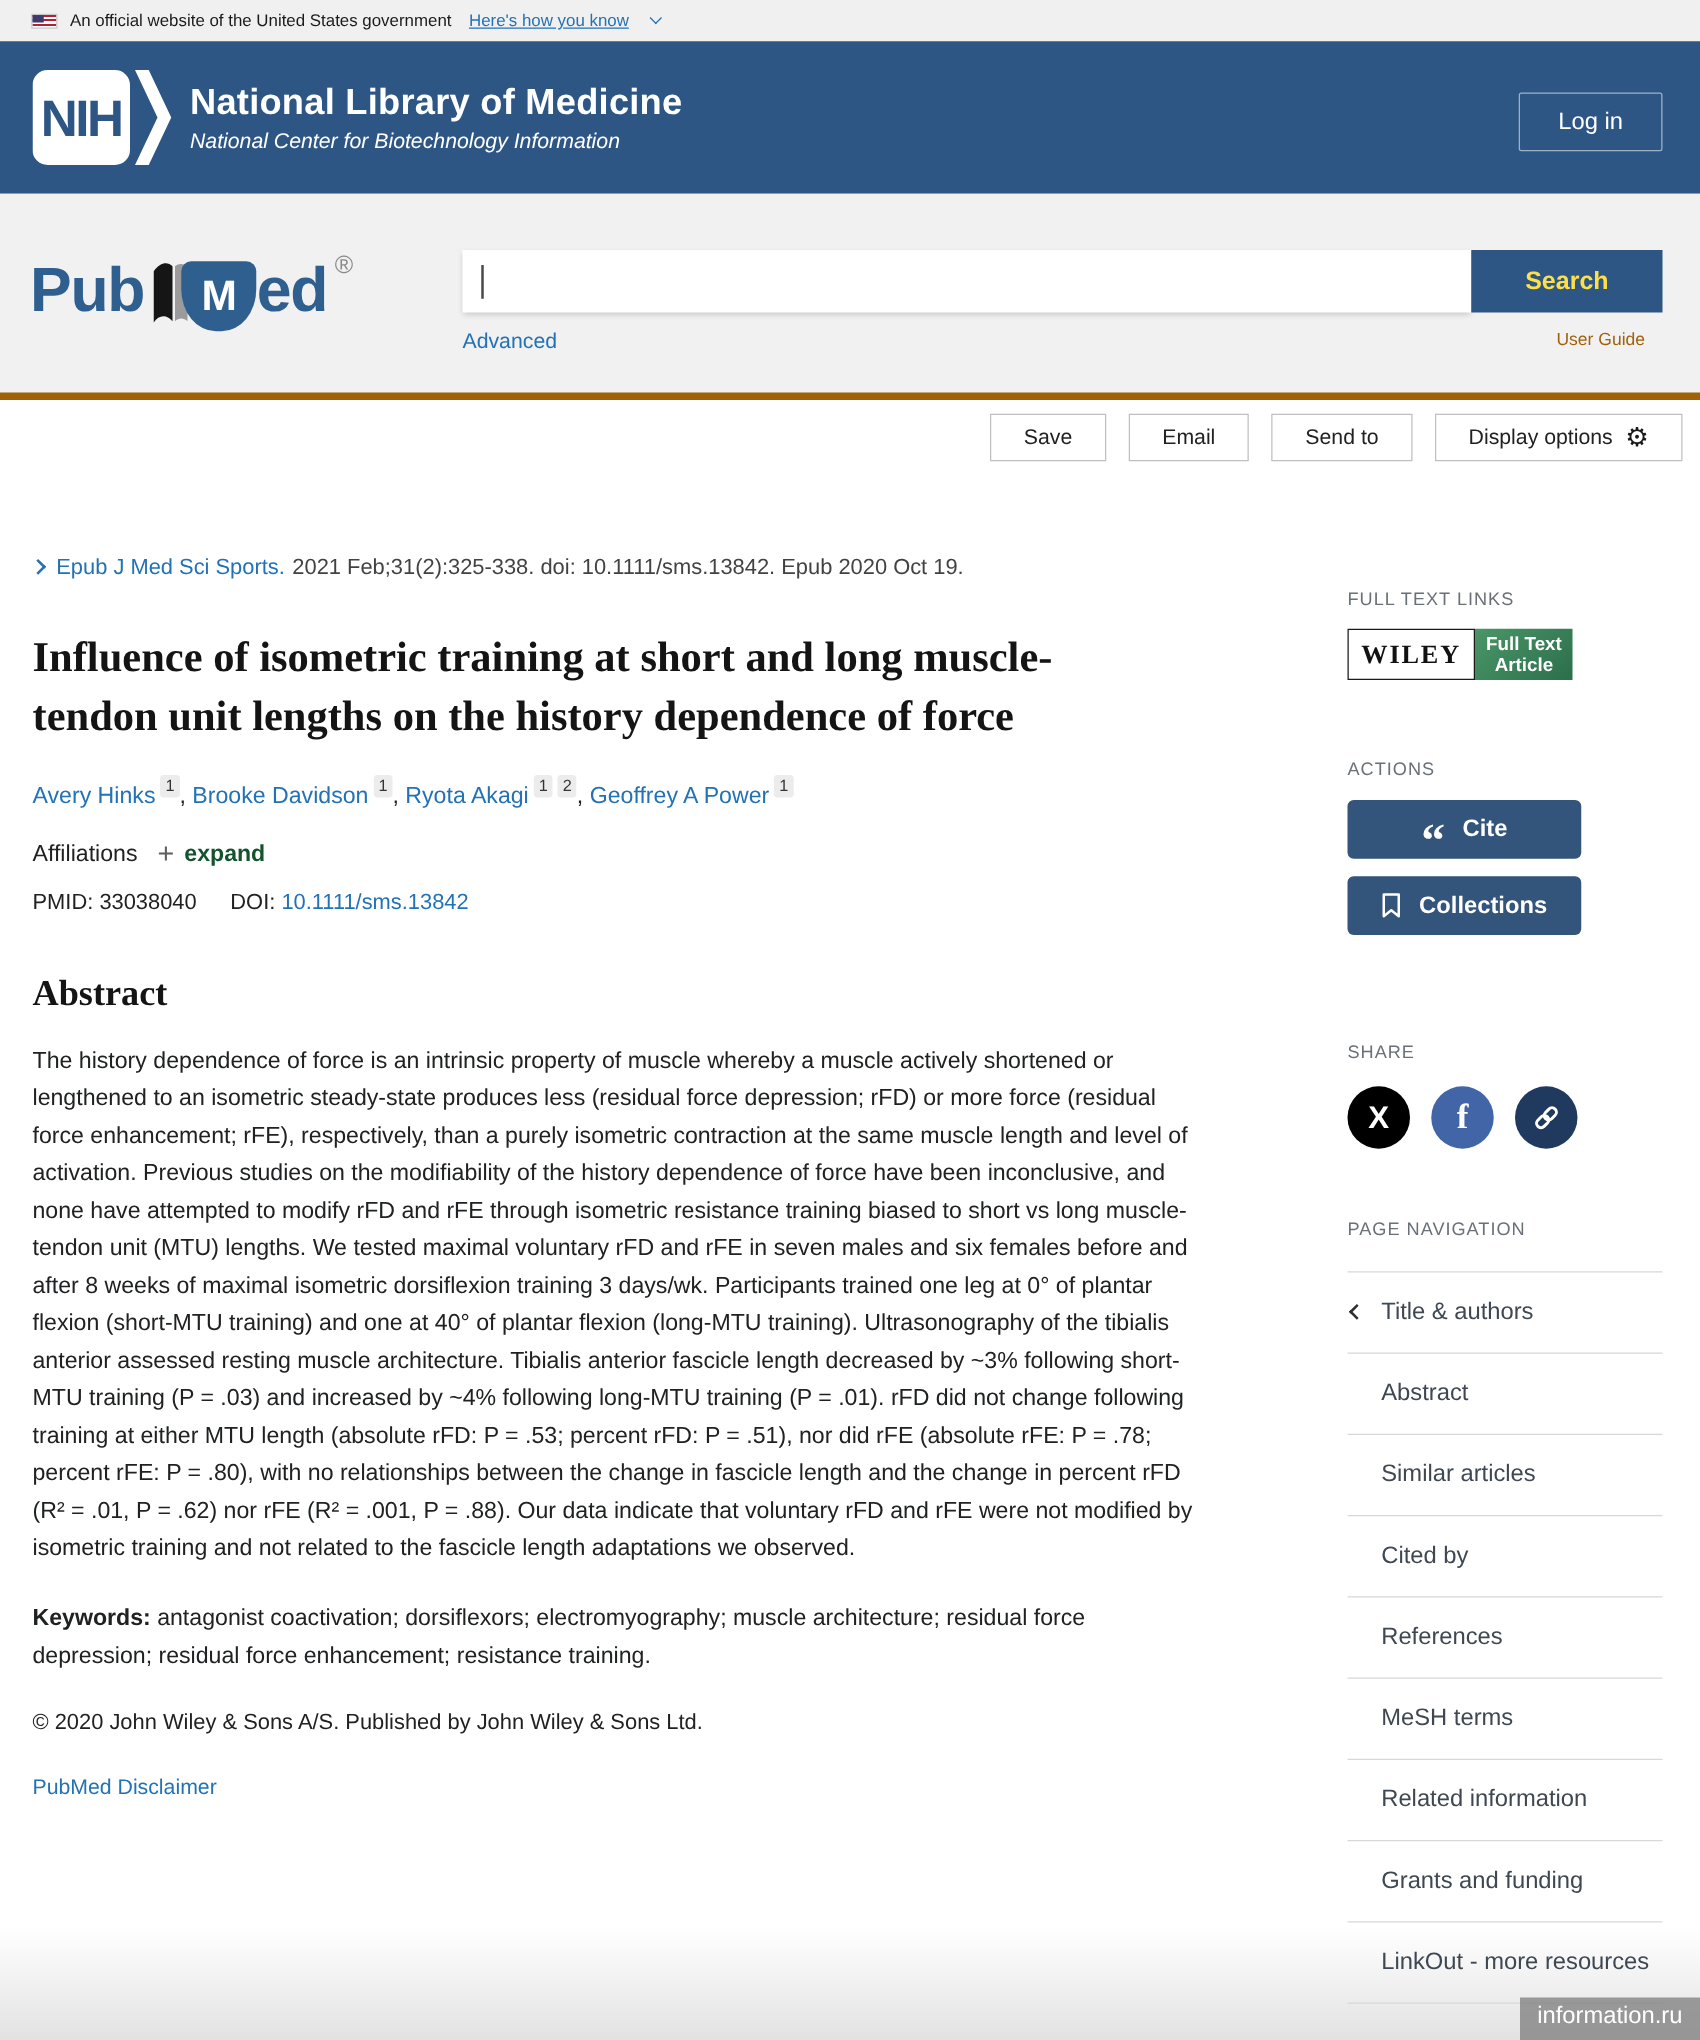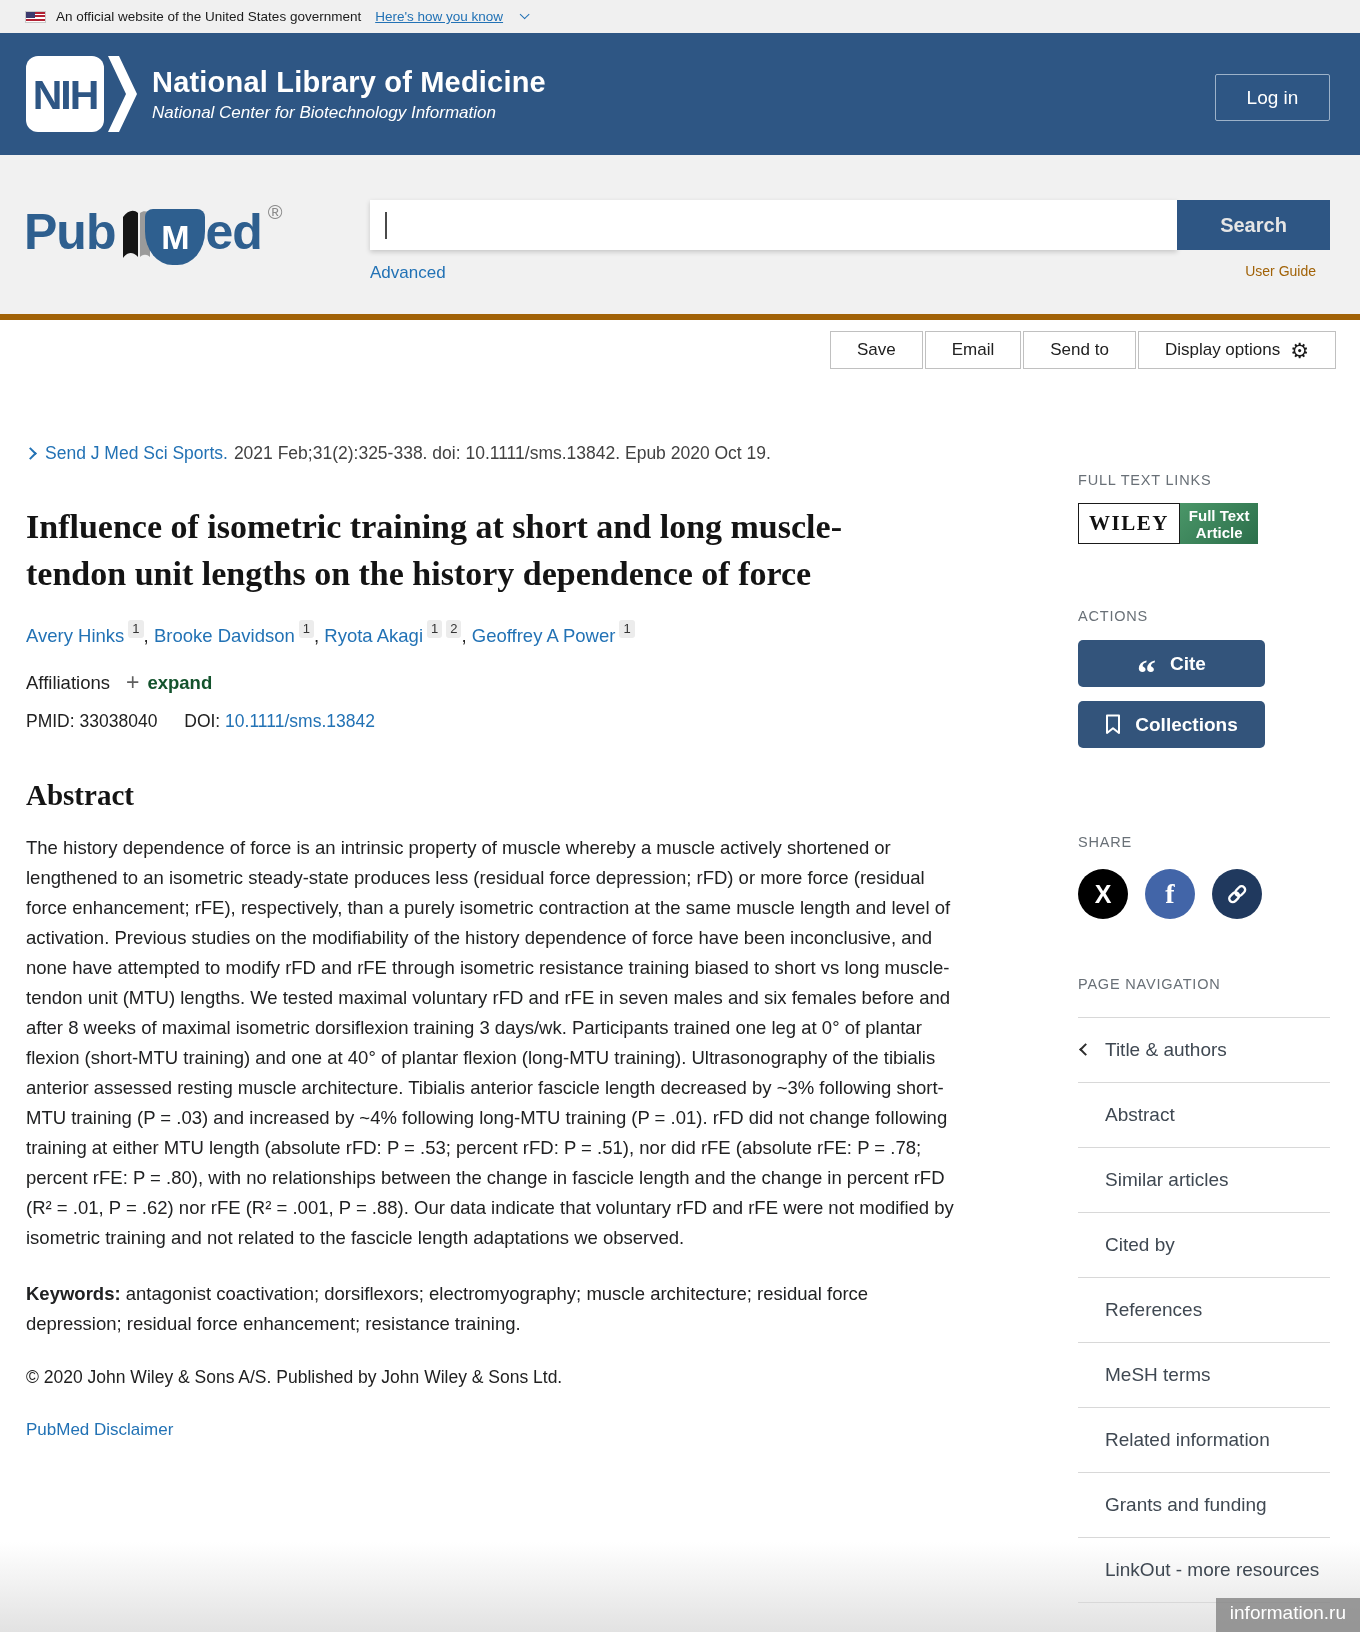--- a/index.html
+++ b/index.html
@@ -33,26 +33,26 @@
   .pm-pub, .pm-ed { color:#2e5f8f; font-size:50px; font-weight:700; letter-spacing:-1px; line-height:82px; }
   .pm-book { margin:14px -6px 0 2px; }
   .pm-bluebook { position:relative; width:60px; height:56px; margin-top:18px; background:#2e5f8f;
     border-radius:8px 8px 46% 46% / 8px 8px 60% 60%; display:flex; align-items:center; justify-content:center; }
   .pm-bluebook span { color:#fff; font-size:34px; font-weight:700; }
   .pm-reg { color:#8a8a8a; font-size:20px; margin:10px 0 0 6px; }
   .search-input { position:absolute; left:370px; top:45px; width:807px; height:50px; border:none;
     background:#fff; box-shadow:0 2px 5px rgba(0,0,0,0.18); font-size:18px; padding:0 16px; font-family:inherit; }
   .search-caret { position:absolute; left:385px; top:57px; width:2px; height:27px; background:#4a4a4a; }
   .search-btn { position:absolute; left:1177px; top:45px; width:153px; height:50px; background:#2e5684;
-    border:none; color:#e5e5e5; font-size:20px; font-weight:700; font-family:inherit; cursor:pointer; }
+    border:none; color:#fde047; font-size:20px; font-weight:700; font-family:inherit; cursor:pointer; }
   .advanced-link { position:absolute; left:370px; top:108px; font-size:17px; color:#2272b5; cursor:pointer; }
   .user-guide-link { position:absolute; right:44px; top:108px; font-size:14px; color:#a16207; cursor:pointer; }
 
   
-  .toolbar { position:absolute; top:331px; right:24px; display:flex; gap:2px; }
+  .toolbar { position:absolute; top:331px; right:14px; display:flex; gap:18px; }
   .tb-btn { height:38px; background:#fff; border:1px solid #c0c0c0; color:#212121; font-size:17px;
     font-family:inherit; padding:0 26px; display:flex; align-items:center; gap:10px; cursor:pointer; }
   .gear { font-size:21px; line-height:1; color:#1a1a1a; }
 
   
   .article { position:absolute; left:26px; top:443px; width:930px; }
   .citation { display:flex; align-items:center; font-size:17.5px; color:#424242; }
   .cite-chevron { width:9px; height:9px; border-top:2.2px solid #2272b5; border-right:2.2px solid #2272b5;
     transform:rotate(45deg); margin-right:10px; flex:0 0 auto; }
   .journal-link { color:#2272b5; cursor:pointer; margin-right:6px; }
@@ -170,21 +170,21 @@
     </button>
     <button class="tb-btn">
       <span>Display options</span>
       <span class="gear">⚙</span>
     </button>
   </div>
 
   <div class="article">
     <div class="citation">
       <span class="cite-chevron"></span>
-      <span class="journal-link">Send J Med Sci Sports.</span>
+      <span class="journal-link">Epub J Med Sci Sports.</span>
       <span>2021 Feb;31(2):325-338. doi: 10.1111/sms.13842. Epub 2020 Oct 19.</span>
     </div>
 
     <h1 class="article-title">Influence of isometric training at short and long muscle-tendon unit lengths on the history dependence of force</h1>
 
     <div class="authors-line" id="authors-line"><a class="author-link">Avery Hinks</a><span class="sup-badge">1</span><span>, </span><a class="author-link">Brooke Davidson</a><span class="sup-badge">1</span><span>, </span><a class="author-link">Ryota Akagi</a><span class="sup-badge">1</span><span class="sup-badge">2</span><span>, </span><a class="author-link">Geoffrey A Power</a><span class="sup-badge">1</span></div>
 
     <div class="affil-row">
       <span>Affiliations</span>
       <span class="plus-icon">+</span>

